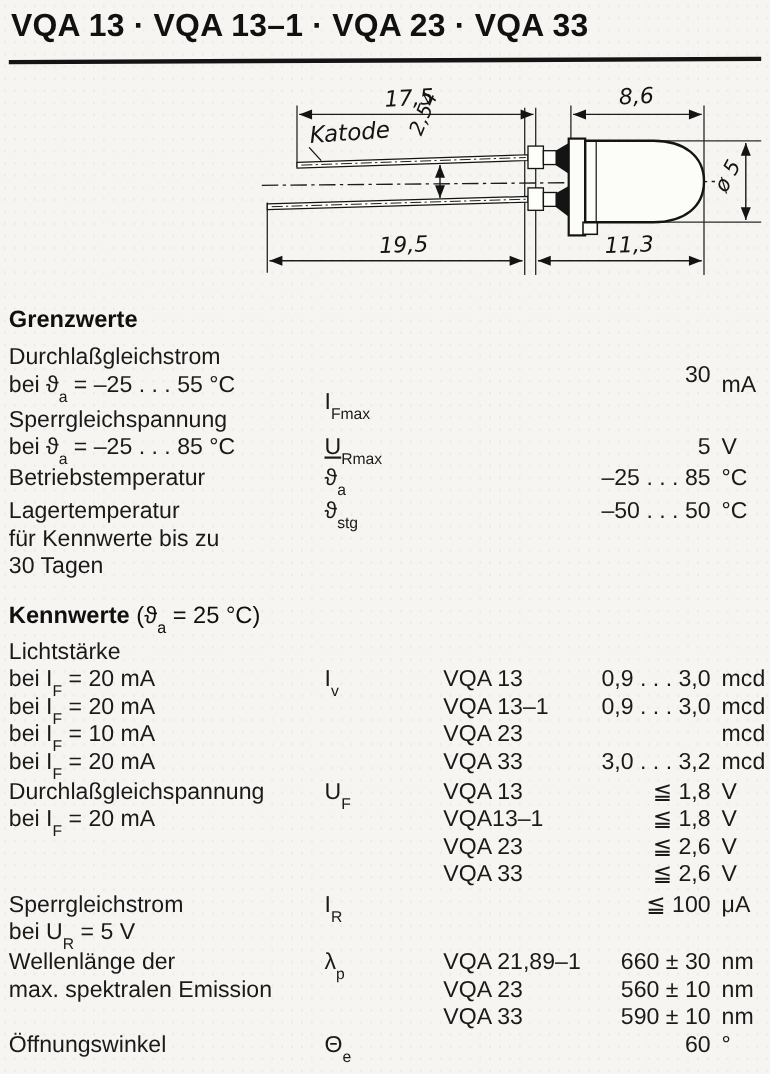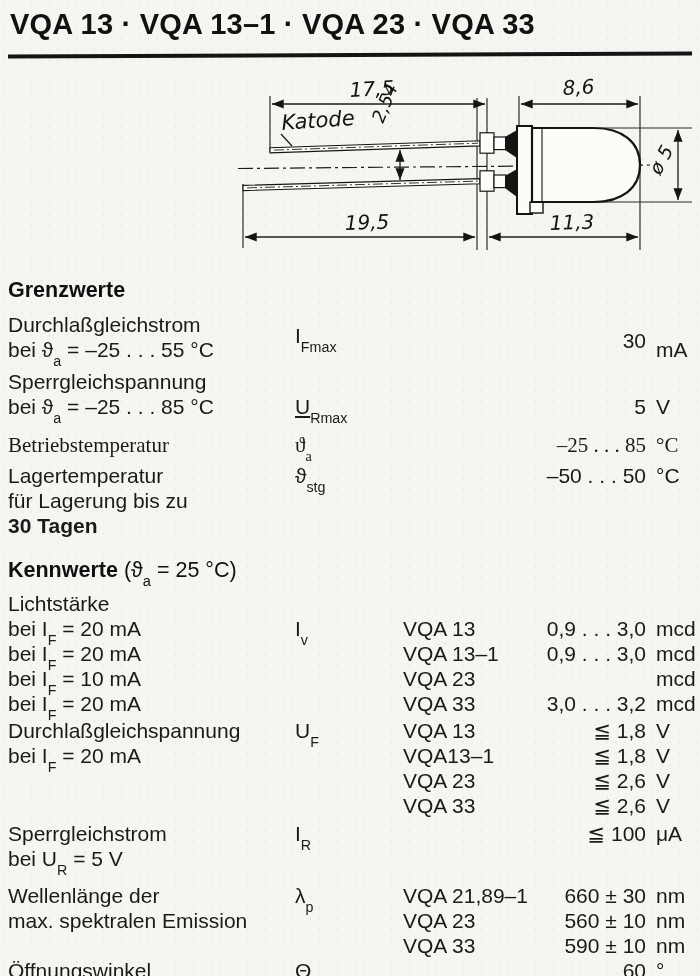--- a/index.html
+++ b/index.html
@@ -110,41 +110,41 @@
       <text x="550" y="152" font-size="20" font-style="italic" transform="rotate(-2 550 152)">11,3</text>
       <text x="660" y="98" font-size="19" font-style="italic" transform="rotate(-62 660 98)">ø 5</text>
     </svg>
   </div>
 
   <div id="spec">
       <div class="sec-heading" style="margin-top: 0px;"><span class="hd">Grenzwerte</span></div>
       <div class="row" style="margin-top: 10px; height: 50px;">
         <div class="lbl" style="top: 0px;">Durchlaßgleichstrom</div>
         <div class="lbl" style="top: 25px;">bei ϑ<sub>a</sub> = –25 . . . 55 °C</div>
-        <div class="sym" style="top: 11px; text-align: center;">I<sub>Fmax</sub></div>
+        <div class="sym" style="top: 41px; text-align: center;">I<sub>Fmax</sub></div>
         <div class="val" style="top: 16px;">30</div>
         <div class="unit" style="top: 25px;">mA</div>
       </div>
       <div class="row" style="margin-top: 7px; height: 50px;">
         <div class="lbl" style="top: 0px;">Sperrgleichspannung</div>
         <div class="lbl" style="top: 25px;">bei ϑ<sub>a</sub> = –25 . . . 85 °C</div>
         <div class="sym" style="top: 25px; text-decoration: underline;">U<sub>Rmax</sub></div>
         <div class="val" style="top: 25px;">5</div>
         <div class="unit" style="top: 25px;">V</div>
       </div>
-      <div class="row" style="margin-top: 14px; height: 25px; font-family: Liberation Serif, serif;">
+      <div class="row" style="margin-top: 3px; height: 25px;">
         <div class="lbl" style="top: 0px;">Betriebstemperatur</div>
         <div class="sym" style="top: 0px;">ϑ<sub>a</sub></div>
         <div class="val" style="top: 0px;">–25 . . . 85</div>
         <div class="unit" style="top: 0px;">°C</div>
       </div>
       <div class="row" style="margin-top: 5px; height: 75px;">
         <div class="lbl" style="top: 0px;">Lagertemperatur</div>
-        <div class="lbl" style="top: 25px;">für Lagerung bis zu</div>
-        <div class="lbl" style="top: 50px; font-weight: bold;">30 Tagen</div>
+        <div class="lbl" style="top: 25px;">für Kennwerte bis zu</div>
+        <div class="lbl" style="top: 50px;">30 Tagen</div>
         <div class="sym" style="top: 0px;">ϑ<sub>stg</sub></div>
         <div class="val" style="top: 0px;">–50 . . . 50</div>
         <div class="unit" style="top: 0px;">°C</div>
       </div>
       <div class="sec-heading" style="margin-top: 20px;"><span class="hd">Kennwerte</span><span class="note">(ϑ<sub>a</sub> = 25 °C)</span></div>
       <div class="row" style="margin-top: 9px; height: 125px;">
         <div class="lbl" style="top: 0px;">Lichtstärke</div>
         <div class="lbl" style="top: 25px;">bei I<sub>F</sub> = 20 mA</div>
         <div class="lbl" style="top: 50px;">bei I<sub>F</sub> = 20 mA</div>
         <div class="lbl" style="top: 75px;">bei I<sub>F</sub> = 10 mA</div>
@@ -179,21 +179,21 @@
         <div class="val" style="top: 75px;">≦ 2,6</div>
         <div class="unit" style="top: 75px;">V</div>
       </div>
       <div class="row" style="margin-top: 3px; height: 50px;">
         <div class="lbl" style="top: 0px;">Sperrgleichstrom</div>
         <div class="lbl" style="top: 25px;">bei U<sub>R</sub> = 5 V</div>
         <div class="sym" style="top: 0px;">I<sub>R</sub></div>
         <div class="val" style="top: 0px;">≦ 100</div>
         <div class="unit" style="top: 0px;">μA</div>
       </div>
-      <div class="row" style="margin-top: 12px; height: 75px;">
+      <div class="row" style="margin-top: 2px; height: 75px;">
         <div class="lbl" style="top: 0px;">Wellenlänge der</div>
         <div class="lbl" style="top: 25px;">max. spektralen Emission</div>
         <div class="sym" style="top: 0px;">λ<sub>p</sub></div>
         <div class="dev" style="top: 0px;">VQA 21,89–1</div>
         <div class="val" style="top: 0px;">660 ± 30</div>
         <div class="unit" style="top: 0px;">nm</div>
         <div class="dev" style="top: 25px;">VQA 23</div>
         <div class="val" style="top: 25px;">560 ± 10</div>
         <div class="unit" style="top: 25px;">nm</div>
         <div class="dev" style="top: 50px;">VQA 33</div>

